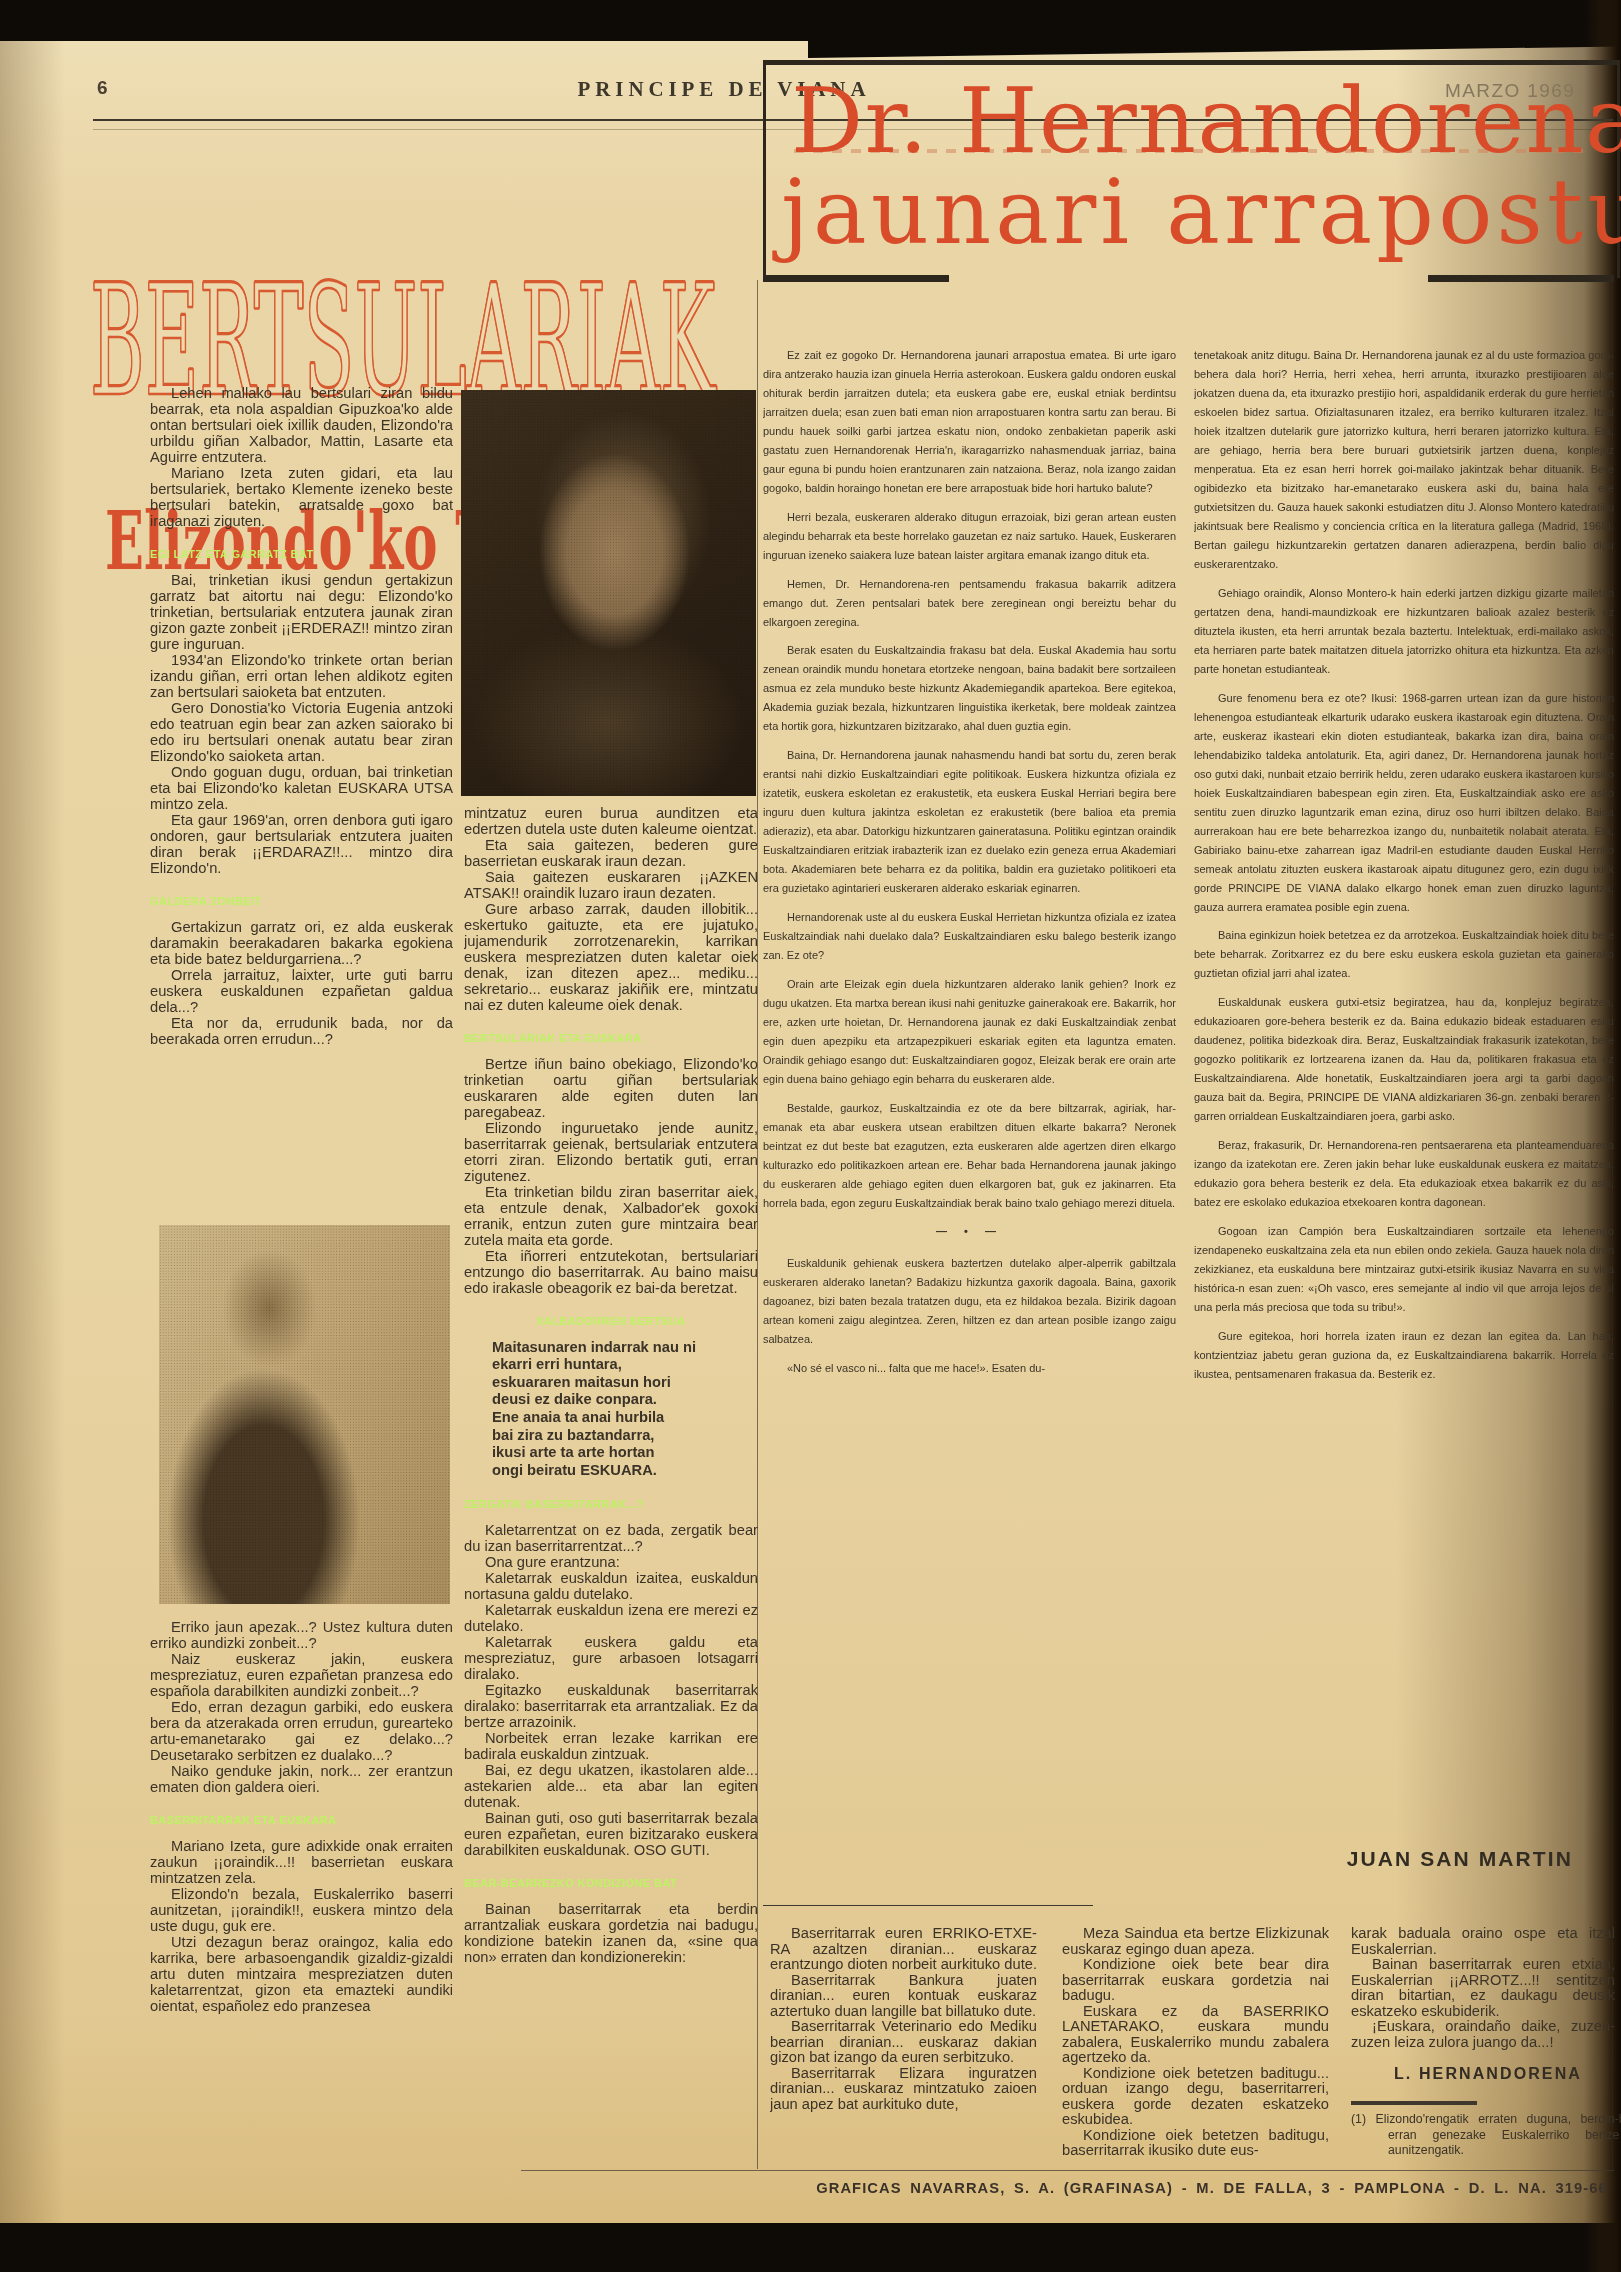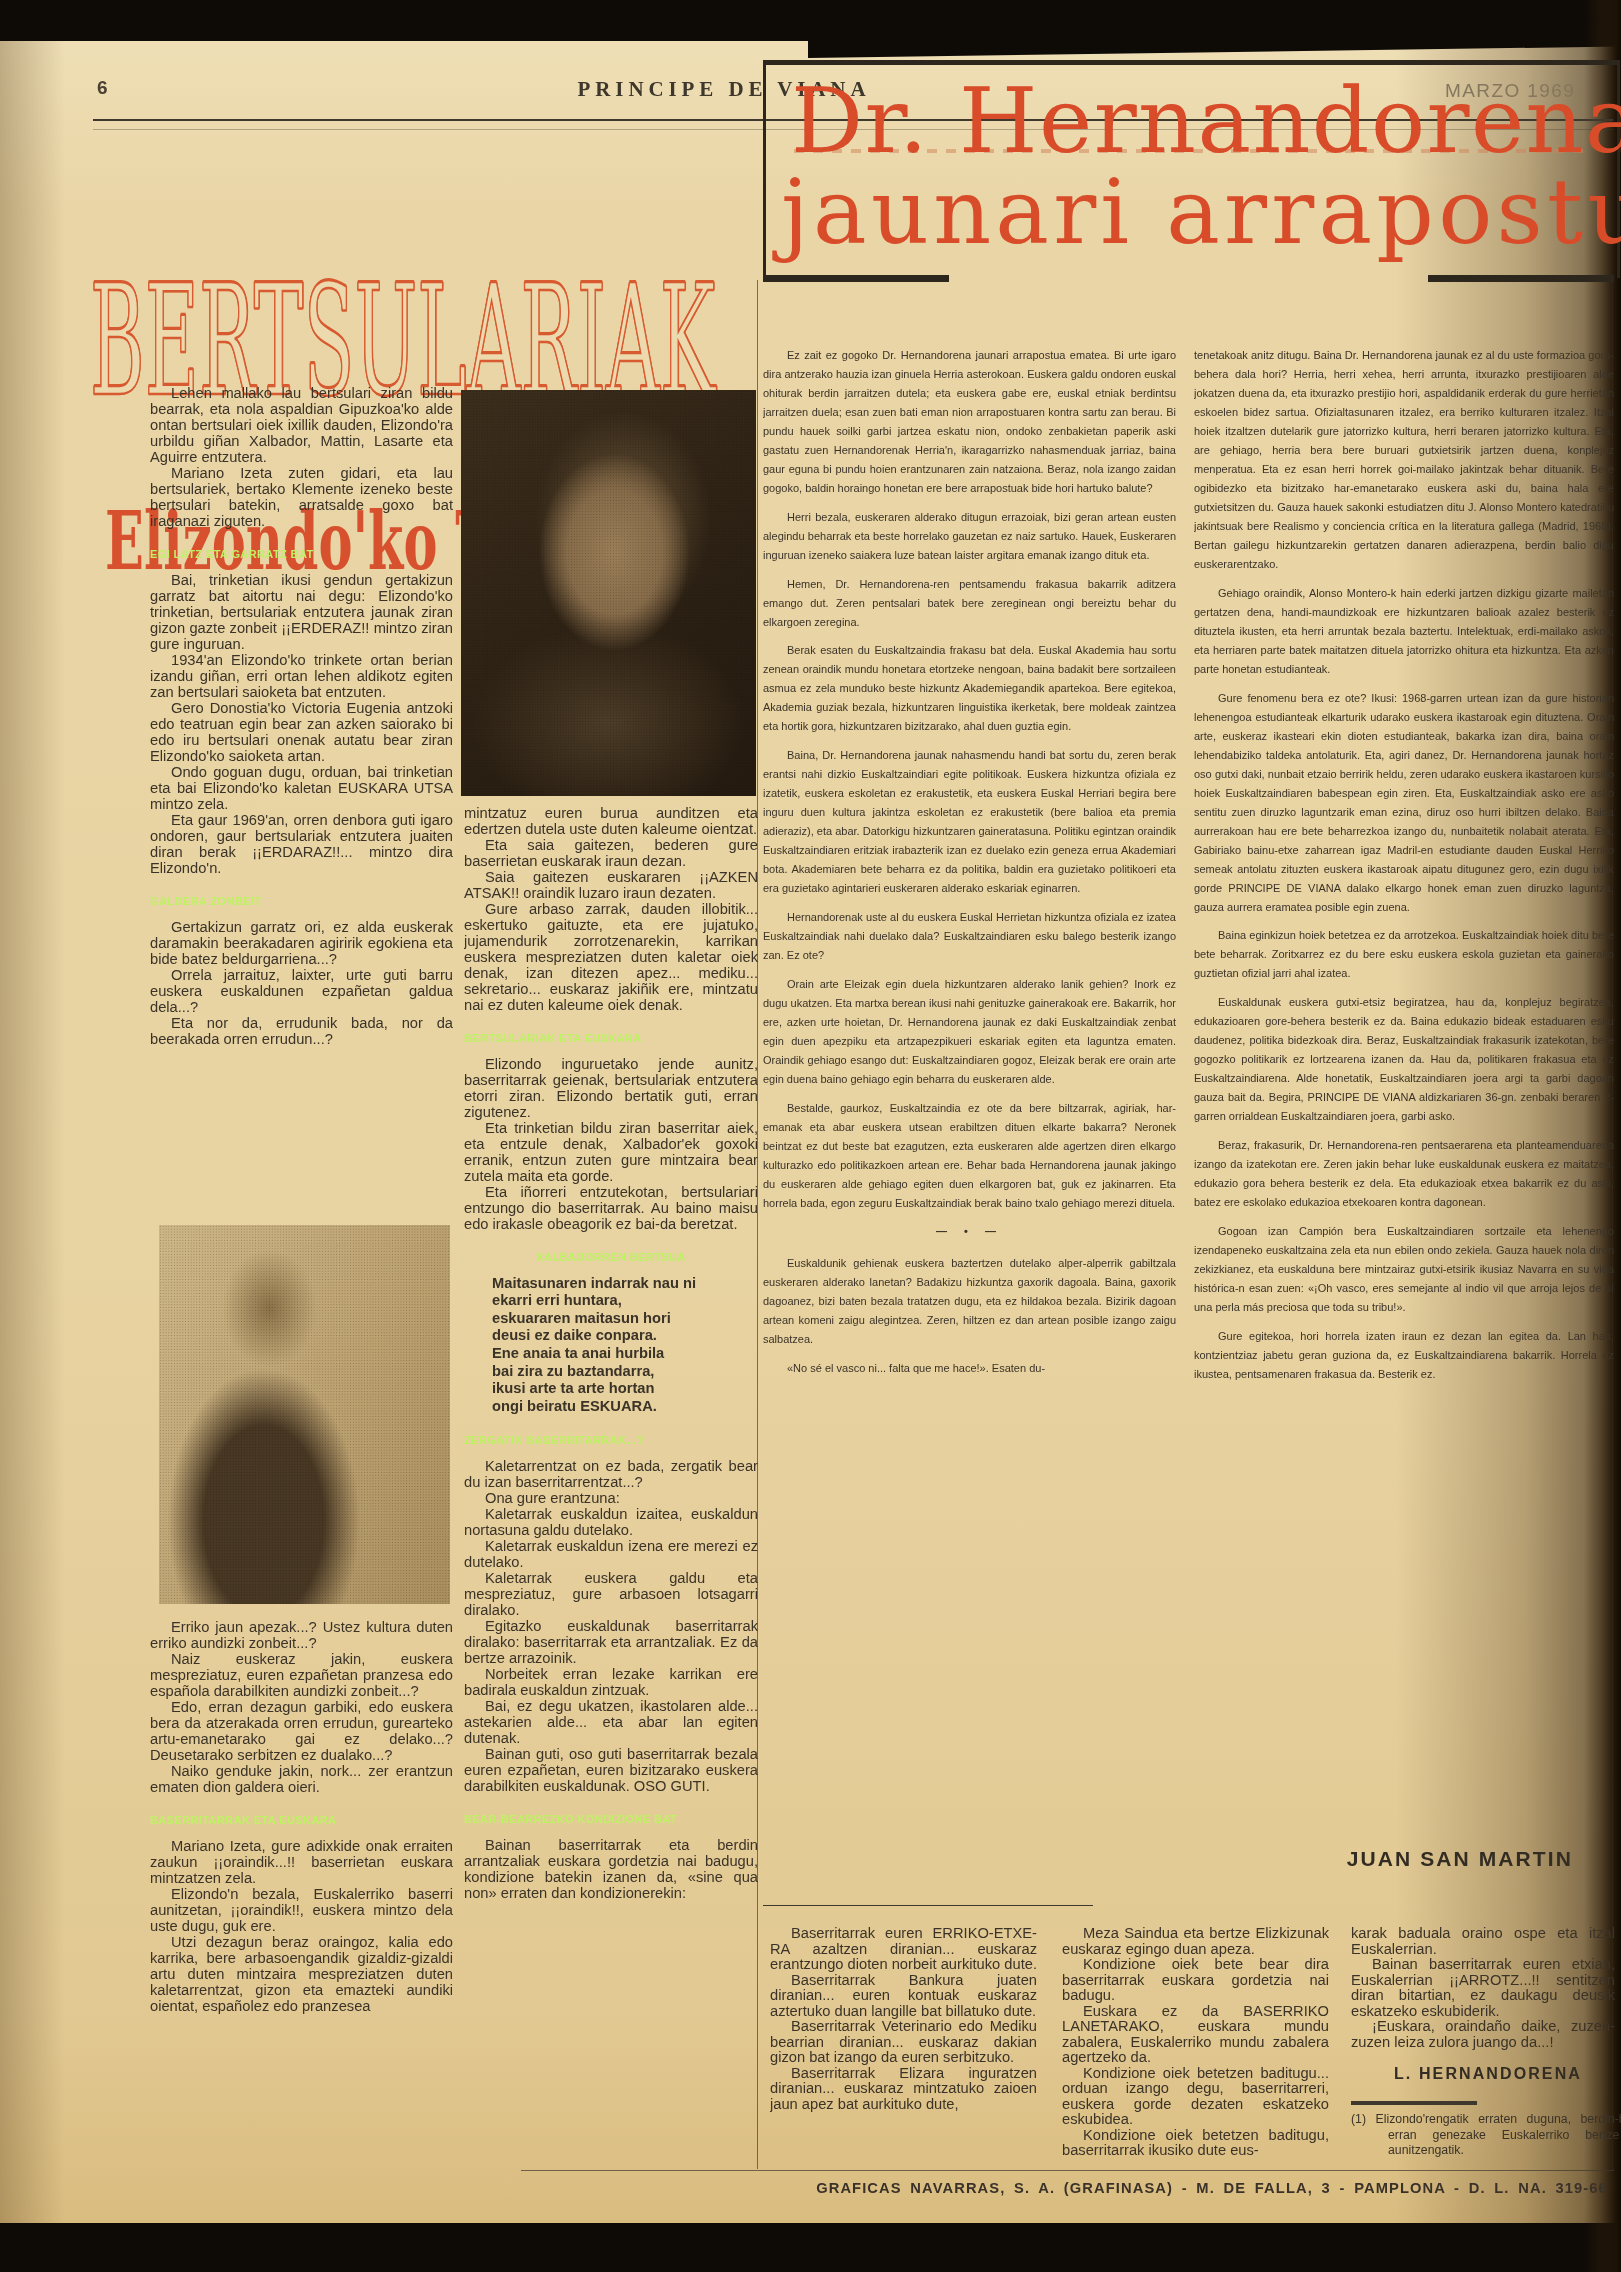--- a/index.html
+++ b/index.html
@@ -119,21 +119,21 @@
     <div class="subhead">EGI LATZ ETA GARRATZ BAT</div>
     <div>
         <p>Bai, trinketian ikusi gendun gertakizun garratz bat aitortu nai degu: Elizondo'ko trinketian, bertsulariak entzutera jaunak ziran gizon gazte zonbeit ¡¡ERDERAZ!! mintzo ziran gure inguruan.</p>
         <p>1934'an Elizondo'ko trinkete ortan berian izandu giñan, erri ortan lehen aldikotz egiten zan bertsulari saioketa bat entzuten.</p>
         <p>Gero Donostia'ko Victoria Eugenia antzoki edo teatruan egin bear zan azken saiorako bi edo iru bertsulari onenak autatu bear ziran Elizondo'ko saioketa artan.</p>
         <p>Ondo goguan dugu, orduan, bai trinketian eta bai Elizondo'ko kaletan EUSKARA UTSA mintzo zela.</p>
         <p>Eta gaur 1969'an, orren denbora guti igaro ondoren, gaur bertsulariak entzutera juaiten diran berak ¡¡ERDARAZ!!... mintzo dira Elizondo'n.</p>
       </div>
     <div class="subhead">GALDERA ZONBEIT</div>
     <div>
-        <p>Gertakizun garratz ori, ez alda euskerak daramakin beerakadaren agiririk egokiena eta bide batez beldurgarriena...?</p>
+        <p>Gertakizun garratz ori, ez alda euskerak daramakin beerakadaren bakarka egokiena eta bide batez beldurgarriena...?</p>
         <p>Orrela jarraituz, laixter, urte guti barru euskera euskaldunen ezpañetan galdua dela...?</p>
         <p>Eta nor da, errudunik bada, nor da beerakada orren errudun...?</p>
       </div>
   </div>
 
   <div class="bodycol" style="left:150px;top:1619px;width:303px;height:553px;">
     <div>
         <p>Erriko jaun apezak...? Ustez kultura duten erriko aundizki zonbeit...?</p>
         <p>Naiz euskeraz jakin, euskera mespreziatuz, euren ezpañetan pranzesa edo española darabilkiten aundizki zonbeit...?</p>
         <p>Edo, erran dezagun garbiki, edo euskera bera da atzerakada orren errudun, gurearteko artu-emanetarako gai ez delako...? Deusetarako serbitzen ez dualako...?</p>
@@ -149,20 +149,21 @@
 
   <div class="bodycol" style="left:464px;top:805px;width:294px;height:1376px;">
     <div class="cont">
         <p>mintzatuz euren burua aunditzen eta edertzen dutela uste duten kaleume oientzat.</p>
         <p>Eta saia gaitezen, bederen gure baserrietan euskarak iraun dezan.</p>
         <p>Saia gaitezen euskararen ¡¡AZKEN ATSAK!! oraindik luzaro iraun dezaten.</p>
         <p>Gure arbaso zarrak, dauden illobitik... eskertuko gaituzte, eta ere jujatuko, jujamendurik zorrotzenarekin, karrikan euskera mespreziatzen duten kaletar oiek denak, izan ditezen apez... mediku... sekretario... euskaraz jakiñik ere, mintzatu nai ez duten kaleume oiek denak.</p>
       </div>
     <div class="subhead">BERTSULARIAK ETA EUSKARA</div>
     <div>
+        <p>Bertze iñun baino obekiago, Elizondo'ko trinketian oartu giñan bertsulariak euskararen alde egiten duten lan paregabeaz.</p>
         <p>Elizondo inguruetako jende aunitz, baserritarrak geienak, bertsulariak entzutera etorri ziran. Elizondo bertatik guti, erran zigutenez.</p>
         <p>Eta trinketian bildu ziran baserritar aiek, eta entzule denak, Xalbador'ek goxoki erranik, entzun zuten gure mintzaira bear zutela maita eta gorde.</p>
         <p>Eta iñorreri entzutekotan, bertsulariari entzungo dio baserritarrak. Au baino maisu edo irakasle obeagorik ez bai-da beretzat.</p>
       </div>
     <div class="subhead center">XALBADORREN BERTSUA</div>
     <div class="poemwrap poem">
         <p>Maitasunaren indarrak nau ni</p>
         <p>ekarri erri huntara,</p>
         <p>eskuararen maitasun hori</p>
         <p>deusi ez daike conpara.</p>

